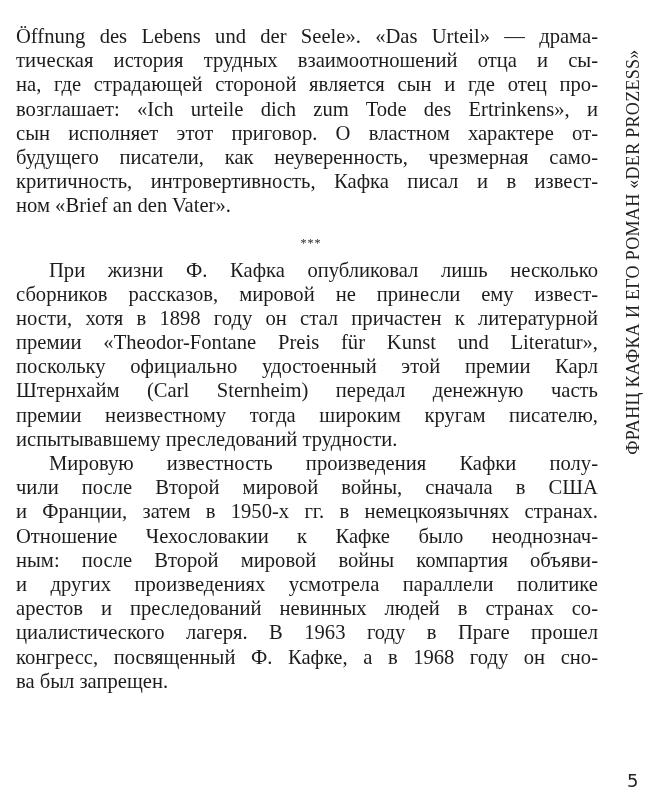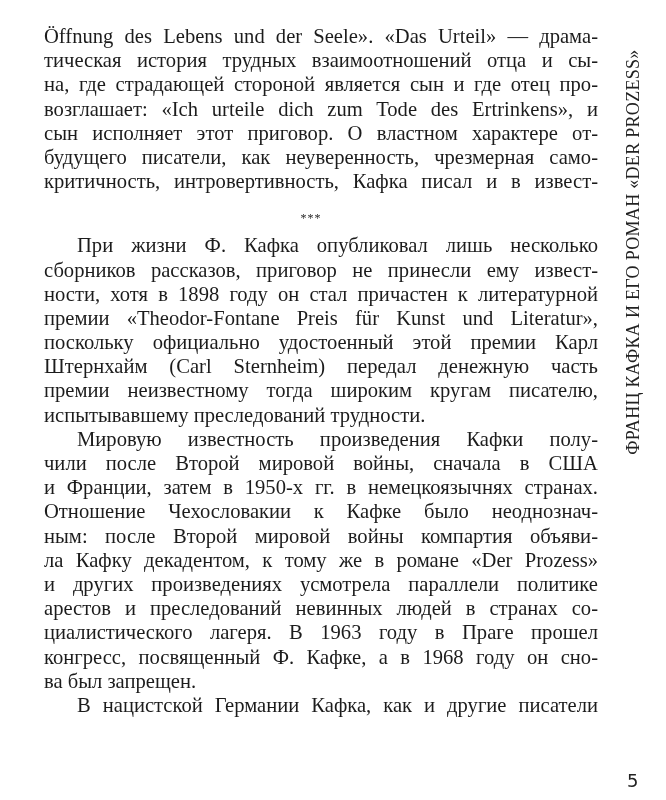--- a/index.html
+++ b/index.html
@@ -31,21 +31,20 @@
   }
   .para.indent {
     text-indent: 33px;
   }
   .line {
     display: block;
     text-align: justify;
     text-align-last: justify;
     white-space: nowrap;
     height: 24.2px;
-    margin-left: 28px;
   }
   .line.last {
     text-align-last: left;
   }
   .para.indent .line:first-child {
     padding-left: 33px;
   }
   .para.indent { text-indent: 0; }
   .separator {
     text-align: center;
@@ -88,49 +87,48 @@
 <div class="page-body">
 
   <p class="para">
     <span class="line">Öffnung des Lebens und der Seele». «Das Urteil» — драма-</span>
     <span class="line">тическая история трудных взаимоотношений отца и сы-</span>
     <span class="line">на, где страдающей стороной является сын и где отец про-</span>
     <span class="line">возглашает: «Ich urteile dich zum Tode des Ertrinkens», и</span>
     <span class="line">сын исполняет этот приговор. О властном характере от-</span>
     <span class="line">будущего писатели, как неуверенность, чрезмерная само-</span>
     <span class="line">критичность, интровертивность, Кафка писал и в извест-</span>
+    <span class="line last">ном «Brief an den Vater».</span>
   </p>
 
   <div class="separator">***</div>
 
   <p class="para indent">
     <span class="line">При жизни Ф. Кафка опубликовал лишь несколько</span>
-    <span class="line">сборников рассказов, приговор не принесли ему извест-</span>
+    <span class="line">сборников рассказов, мировой не принесли ему извест-</span>
     <span class="line">ности, хотя в 1898 году он стал причастен к литературной</span>
     <span class="line">премии «Theodor-Fontane Preis für Kunst und Literatur»,</span>
     <span class="line">поскольку официально удостоенный этой премии Карл</span>
     <span class="line">Штернхайм (Carl Sternheim) передал денежную часть</span>
     <span class="line">премии неизвестному тогда широким кругам писателю,</span>
     <span class="line last">испытывавшему преследований трудности.</span>
   </p>
 
   <p class="para indent">
     <span class="line">Мировую известность произведения Кафки полу-</span>
     <span class="line">чили после Второй мировой войны, сначала в США</span>
     <span class="line">и Франции, затем в 1950-х гг. в немецкоязычнях странах.</span>
     <span class="line">Отношение Чехословакии к Кафке было неоднознач-</span>
     <span class="line">ным: после Второй мировой войны компартия объяви-</span>
-    <span class="line">ла Кафку декадентом, к тому же в романе «Der Prozess»</span>
     <span class="line">и других произведениях усмотрела параллели политике</span>
     <span class="line">арестов и преследований невинных людей в странах со-</span>
     <span class="line">циалистического лагеря. В 1963 году в Праге прошел</span>
     <span class="line">конгресс, посвященный Ф. Кафке, а в 1968 году он сно-</span>
     <span class="line last">ва был запрещен.</span>
   </p>
 
   <p class="para indent">
-    <span class="line">В нацистской Германии Кафка, как и другие писатели</span>
   </p>
 </div>
 
 <div class="running-head">ФРАНЦ КАФКА И ЕГО РОМАН «DER PROZESS»</div>
 
 <div class="page-number">5</div>
 
 </body></html>

